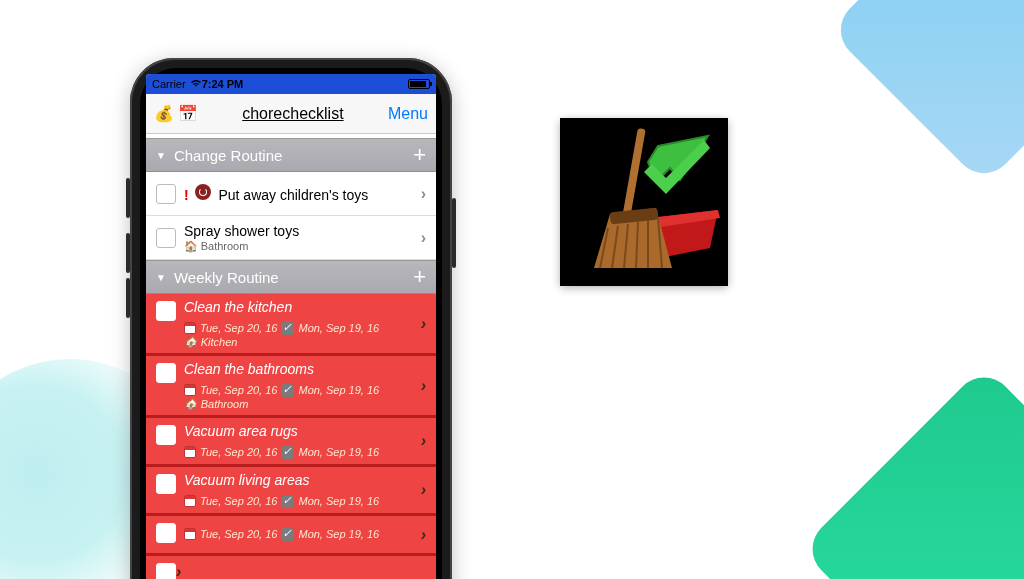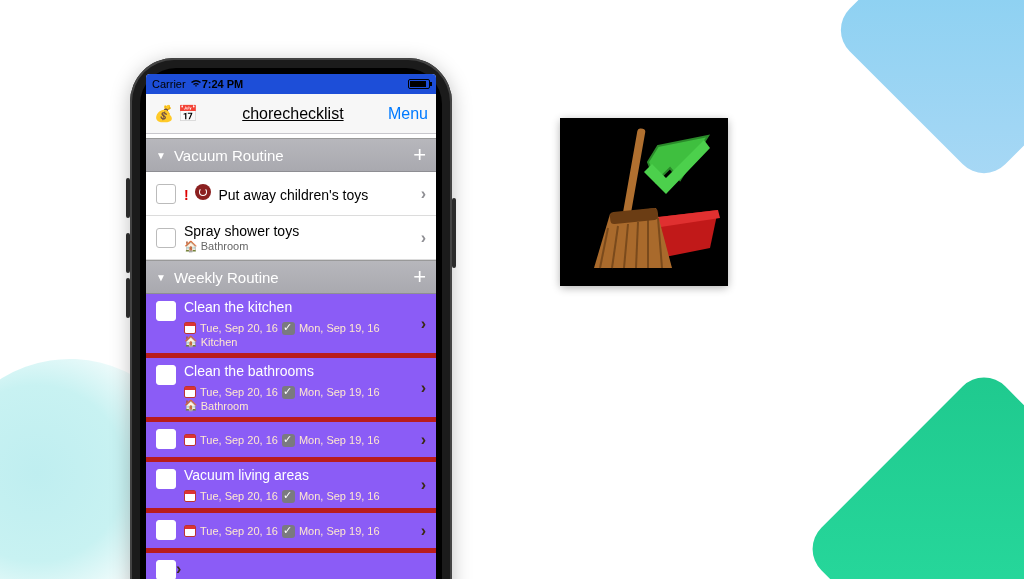--- a/index.html
+++ b/index.html
@@ -49,21 +49,21 @@
   .row { background:#fff; border-bottom:1px solid #dcdcdc; display:flex; align-items:center; padding:6px 10px; min-height:44px; }
   .row .checkbox { width:20px; height:20px; border:1px solid #bbb; border-radius:3px; background:#fff; flex:0 0 auto; }
   .row .body { flex:1; margin-left:8px; font-size:14px; color:#000; }
   .row .body .sub { font-size:11px; color:#666; display:flex; align-items:center; gap:3px; margin-top:1px; }
   .row .chev { color:#8e8e93; font-size:16px; font-weight:600; margin-left:6px; }
   .row .prio { color:#d00; font-weight:900; margin-right:2px; }
   .row .alarm { width:16px;height:16px; background:#8b2020; border-radius:50%; display:inline-block; margin-right:4px; position:relative; }
   .row .alarm::after{content:""; position:absolute; left:4px; top:4px; width:6px; height:6px; border:1px solid #fff; border-radius:50%; border-top-color:transparent;}
 
   
-  .wrow { background:#8b5cf6; border-bottom:5px solid #b91c1c; display:flex; align-items:flex-start; padding:5px 10px; min-height:46px; color:#fff; }
+  .wrow { background:#ef4444; border-bottom:3px solid #b91c1c; display:flex; align-items:flex-start; padding:5px 10px; min-height:46px; color:#fff;font-style:italic; }
   .wrow.short { min-height:40px; }
   .wrow.tiny { min-height:28px; align-items:center; }
   .wrow .checkbox { width:20px; height:20px; border:1px solid #fff; border-radius:3px; background:#fff; flex:0 0 auto; margin-top:2px; }
   .wrow .body { flex:1; margin-left:8px; font-size:14px; }
   .wrow .body .title { color:#fff; }
   .wrow .body .sub { font-size:11px; color:#ffe8cf; display:flex; align-items:center; gap:4px; flex-wrap:wrap; margin-top:6px; line-height:14px; }
   .wrow .body .sub2 { font-size:11px; color:#ffe8cf; display:flex; align-items:center; gap:3px; }
   .wrow .chev { color:#3a2a12; font-size:16px; font-weight:700; align-self:center; }
 
   .mini-ico { width:12px; height:12px; display:inline-block; border-radius:2px; }
@@ -112,21 +112,21 @@
     </div>
 
     <div class="faded-row">
       <span class="ck"></span>
       <span style="text-decoration:line-through;">Put away clothes</span>
       <span class="chev">›</span>
     </div>
 
     <div class="section" style="margin-top:-22px; position:relative;">
       <span class="tri">▼</span>
-      <span>Vacuum Routine</span>
+      <span>Change Routine</span>
       <span class="plus">+</span>
     </div>
 
     <div class="row">
       <span class="checkbox"></span>
       <div class="body">
         <span class="prio">!</span>
         <span class="alarm"></span>
         <span>Put away children's toys</span>
       </div>
@@ -183,20 +183,21 @@
           <span class="room-ico">🏠</span>
           <span>Bathroom</span>
         </div>
       </div>
       <span class="chev">›</span>
     </div>
 
     <div class="wrow short">
       <span class="checkbox"></span>
       <div class="body">
+        <div class="title">Vacuum area rugs</div>
         <div class="sub">
           <span class="mini-ico cal-ico"></span>
           <span>Tue, Sep 20, 16</span>
           <span class="check-ico"></span>
           <span>Mon, Sep 19, 16</span>
         </div>
       </div>
       <span class="chev">›</span>
     </div>
 

